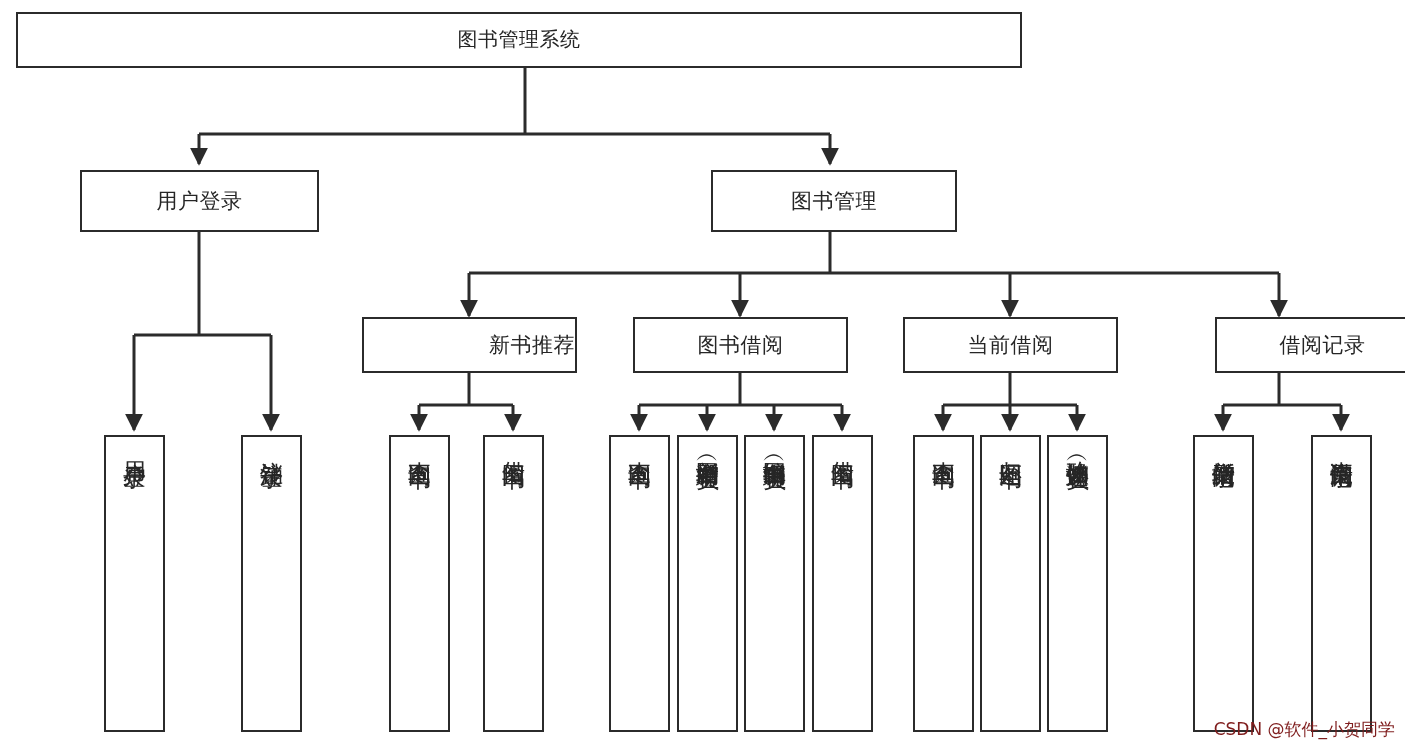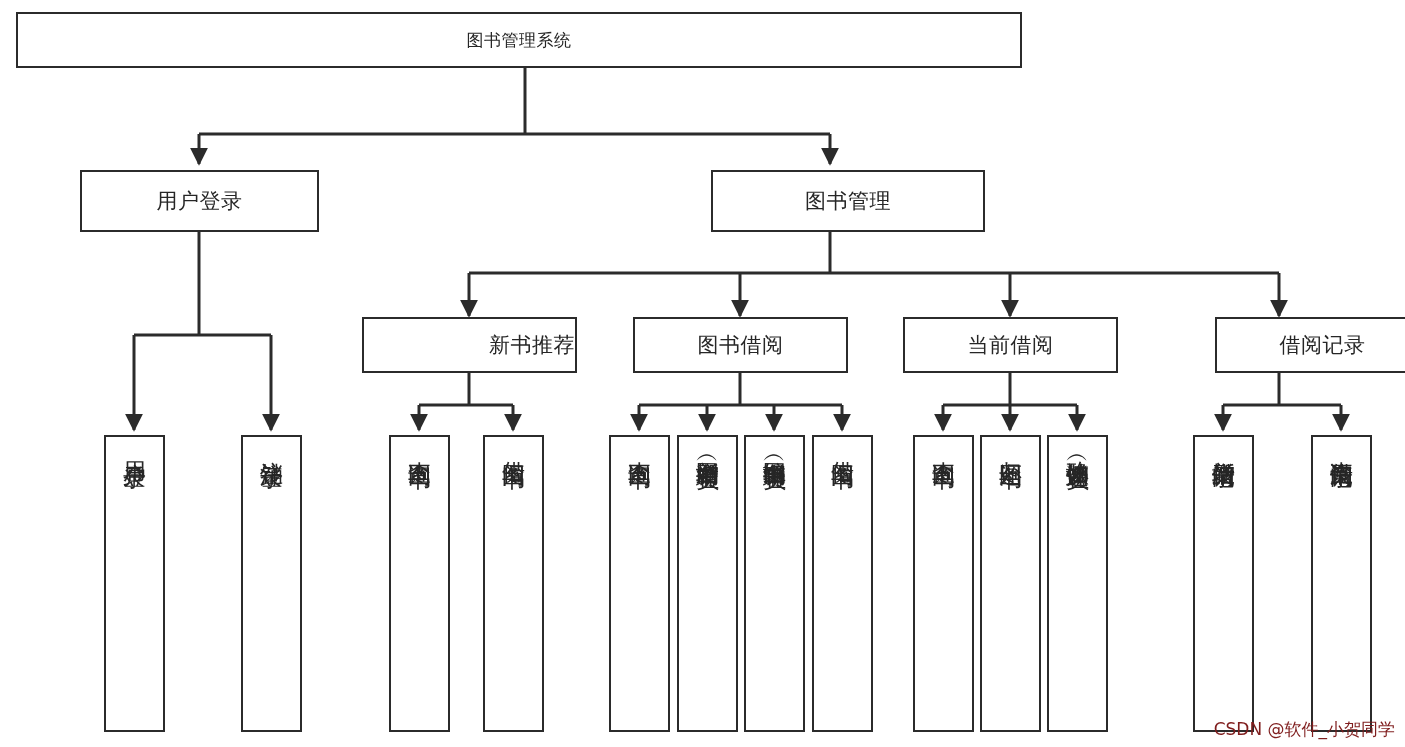--- a/index.html
+++ b/index.html
@@ -42,21 +42,21 @@
     line-height: 1.18;
     letter-spacing: 0.5px;
     color: #262626;
   }
   
   .node.horiz .node-label {
     font-size: 21px;
     white-space: nowrap;
   }
   .node.root .node-label {
-    font-size: 17px;
+    font-size: 20px;
   }
   
   .node.vert {
     align-items: flex-start;
     justify-content: center;
     padding-top: 6px;
   }
   .node.vert .node-label {
     writing-mode: vertical-rl;
     text-orientation: upright;
@@ -136,21 +136,21 @@
     </g>
   </svg>
 
   <div class="node horiz root" style="left:16px; top:12px; width:1006px; height:56px;">
     <span class="node-label">图书管理系统</span>
   </div>
 
   <div class="node horiz" style="left:80px; top:170px; width:239px; height:62px;">
     <span class="node-label">用户登录</span>
   </div>
-  <div class="node horiz" style="left:711px; top:170px; width:274px; height:62px;">
+  <div class="node horiz" style="left:711px; top:170px; width:246px; height:62px;">
     <span class="node-label">图书管理</span>
   </div>
 
   <div class="node horiz" style="left:362px; top:317px; width:215px; height:56px;justify-content:flex-end;">
     <span class="node-label">新书推荐</span>
   </div>
   <div class="node horiz" style="left:903px; top:317px; width:215px; height:56px;">
     <span class="node-label">当前借阅</span>
   </div>
   <div class="node horiz" style="left:633px; top:317px; width:215px; height:56px;">

